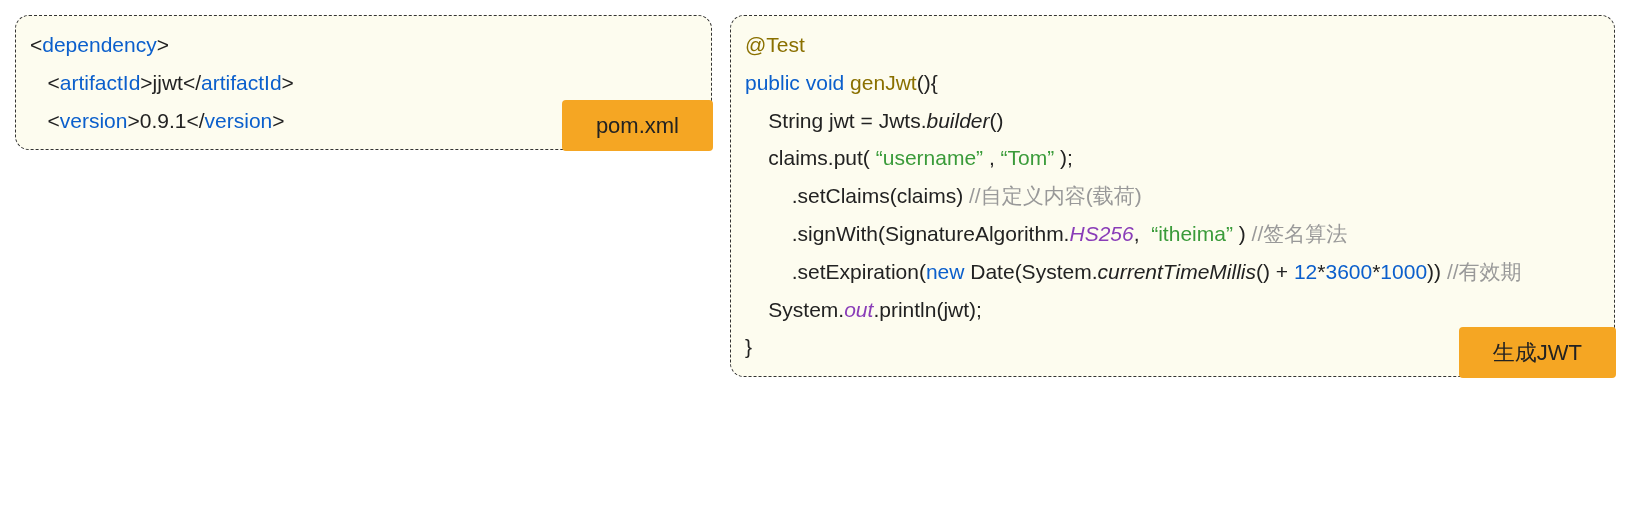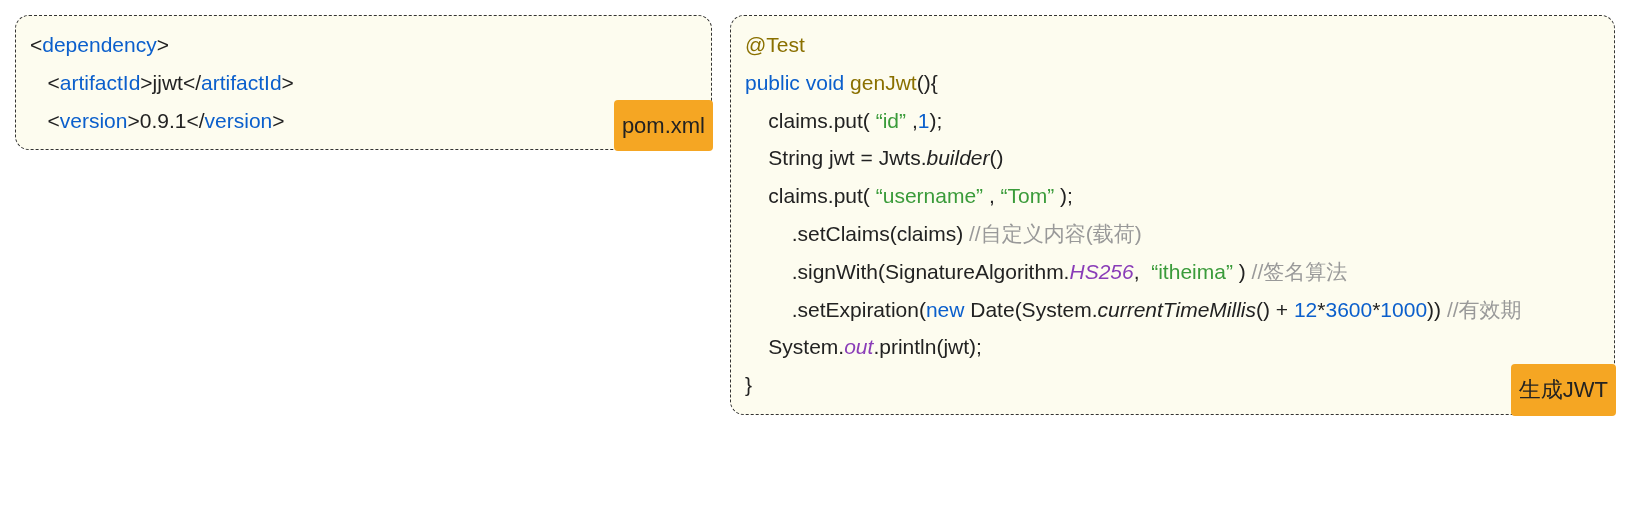--- a/index.html
+++ b/index.html
@@ -31,21 +31,21 @@
   }
   .right-box {
     flex: 1;
   }
   .badge {
     position: absolute;
     right: -2px;
     bottom: -2px;
     background: #f5a623;
     color: #222;
-    padding: 6px 8px;
+    padding: 6px 34px;
     font-size: 22px;
     border-radius: 4px;
     font-weight: 400;
   }
   .code-line { white-space: pre; }
   .tag-bracket { color: #222; }
   .tag-name { color: #0b5fcc; }
   .plain { color: #222; }
   .anno { color: #8a7000; }
   .keyword { color: #0b5fcc; }
@@ -73,21 +73,20 @@
   <div class="code-box left-box">
     <div class="code-line"><span class="tag-bracket">&lt;</span><span class="tag-name">dependency</span><span class="tag-bracket">&gt;</span></div>
     <div class="code-line">   <span class="tag-bracket">&lt;</span><span class="tag-name">artifactId</span><span class="tag-bracket">&gt;</span><span class="plain">jjwt</span><span class="tag-bracket">&lt;/</span><span class="tag-name">artifactId</span><span class="tag-bracket">&gt;</span></div>
     <div class="code-line">   <span class="tag-bracket">&lt;</span><span class="tag-name">version</span><span class="tag-bracket">&gt;</span><span class="plain">0.9.1</span><span class="tag-bracket">&lt;/</span><span class="tag-name">version</span><span class="tag-bracket">&gt;</span></div>
     <div class="badge">pom.xml</div>
   </div>
 
   <div class="code-box right-box">
     <div class="code-line"><span class="anno">@Test</span></div>
     <div class="code-line"><span class="keyword">public</span> <span class="keyword">void</span> <span class="method-name">genJwt</span><span class="plain">(){</span></div>
-    <div class="code-line"><span class="plain">    claims.put( </span><span class="string-lit">“id”</span><span class="plain"> ,</span><span class="num">1</span><span class="plain">);</span></div>
     <div class="code-line"><span class="plain">    String jwt = Jwts.</span><span class="plain builder-it">builder</span><span class="plain">()</span></div>
     <div class="code-line"><span class="plain">    claims.put( </span><span class="string-lit">“username”</span><span class="plain"> , </span><span class="string-lit">“Tom”</span><span class="plain"> );</span></div>
     <div class="code-line"><span class="plain">        .setClaims(claims) </span><span class="comment">//自定义内容(载荷)</span></div>
     <div class="code-line"><span class="plain">        .signWith(SignatureAlgorithm.</span><span class="static-it">HS256</span><span class="plain">,  </span><span class="string-lit">“itheima”</span><span class="plain"> ) </span><span class="comment">//签名算法</span></div>
     <div class="code-line"><span class="plain">        .setExpiration(</span><span class="keyword">new</span><span class="plain"> Date(System.</span><span class="plain builder-it">currentTimeMillis</span><span class="plain">() + </span><span class="num">12</span><span class="plain">*</span><span class="num">3600</span><span class="plain">*</span><span class="num">1000</span><span class="plain">)) </span><span class="comment">//有效期</span></div>
     <div class="code-line"><span class="plain">    System.</span><span class="field-it">out</span><span class="plain">.println(jwt);</span></div>
     <div class="code-line"><span class="plain">}</span></div>
     <div class="badge">生成JWT</div>
   </div>
 

